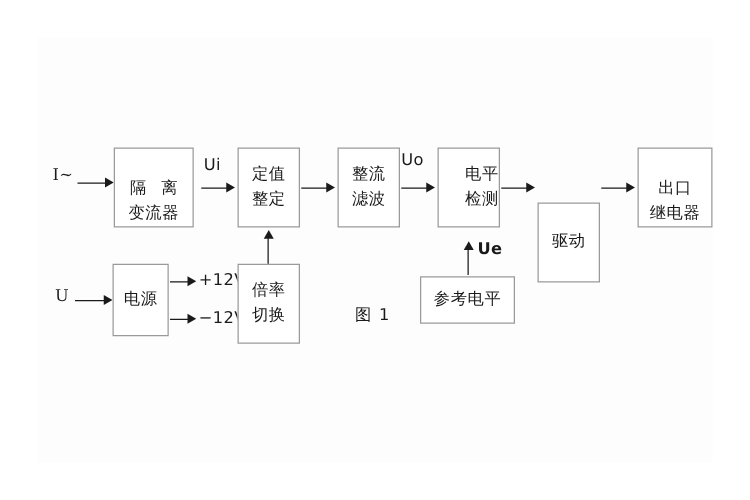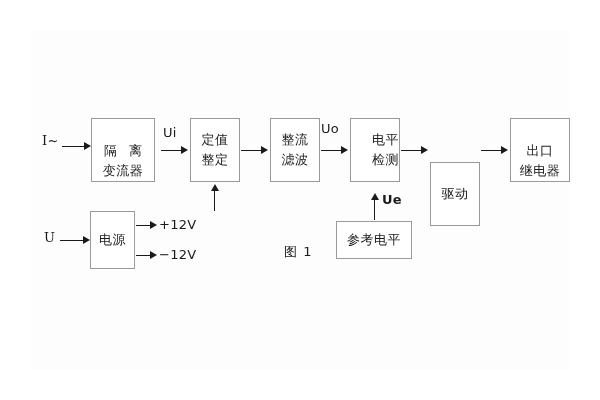--- a/index.html
+++ b/index.html
@@ -154,20 +154,24 @@
   </div>
 
   <div class="hline" style="left:136px; top:225px; width:18px;"></div>
   <div class="arr-r" style="left:150px; top:221px;"></div>
   <div class="lbl" style="left:159px; top:217px;">+12V</div>
 
   <div class="hline" style="left:136px; top:255px; width:18px;"></div>
   <div class="arr-r" style="left:150px; top:251px;"></div>
   <div class="lbl" style="left:159px; top:247px;">−12V</div>
 
+  <div class="box" style="left:190px; top:211px; width:50px; height:64px;">
+    <span class="ln">倍率</span>
+    <span class="ln">切换</span>
+  </div>
 
   <div class="vline" style="left:214px; top:189px; height:22px;"></div>
   <div class="arr-u" style="left:211px; top:184px;"></div>
 
   <div class="box single" style="left:336px; top:221px; width:76px; height:38px;">
     <span class="ln">参考电平</span>
   </div>
 
   <div class="vline" style="left:374px; top:198px; height:22px;"></div>
   <div class="arr-u" style="left:371px; top:193px;"></div>

